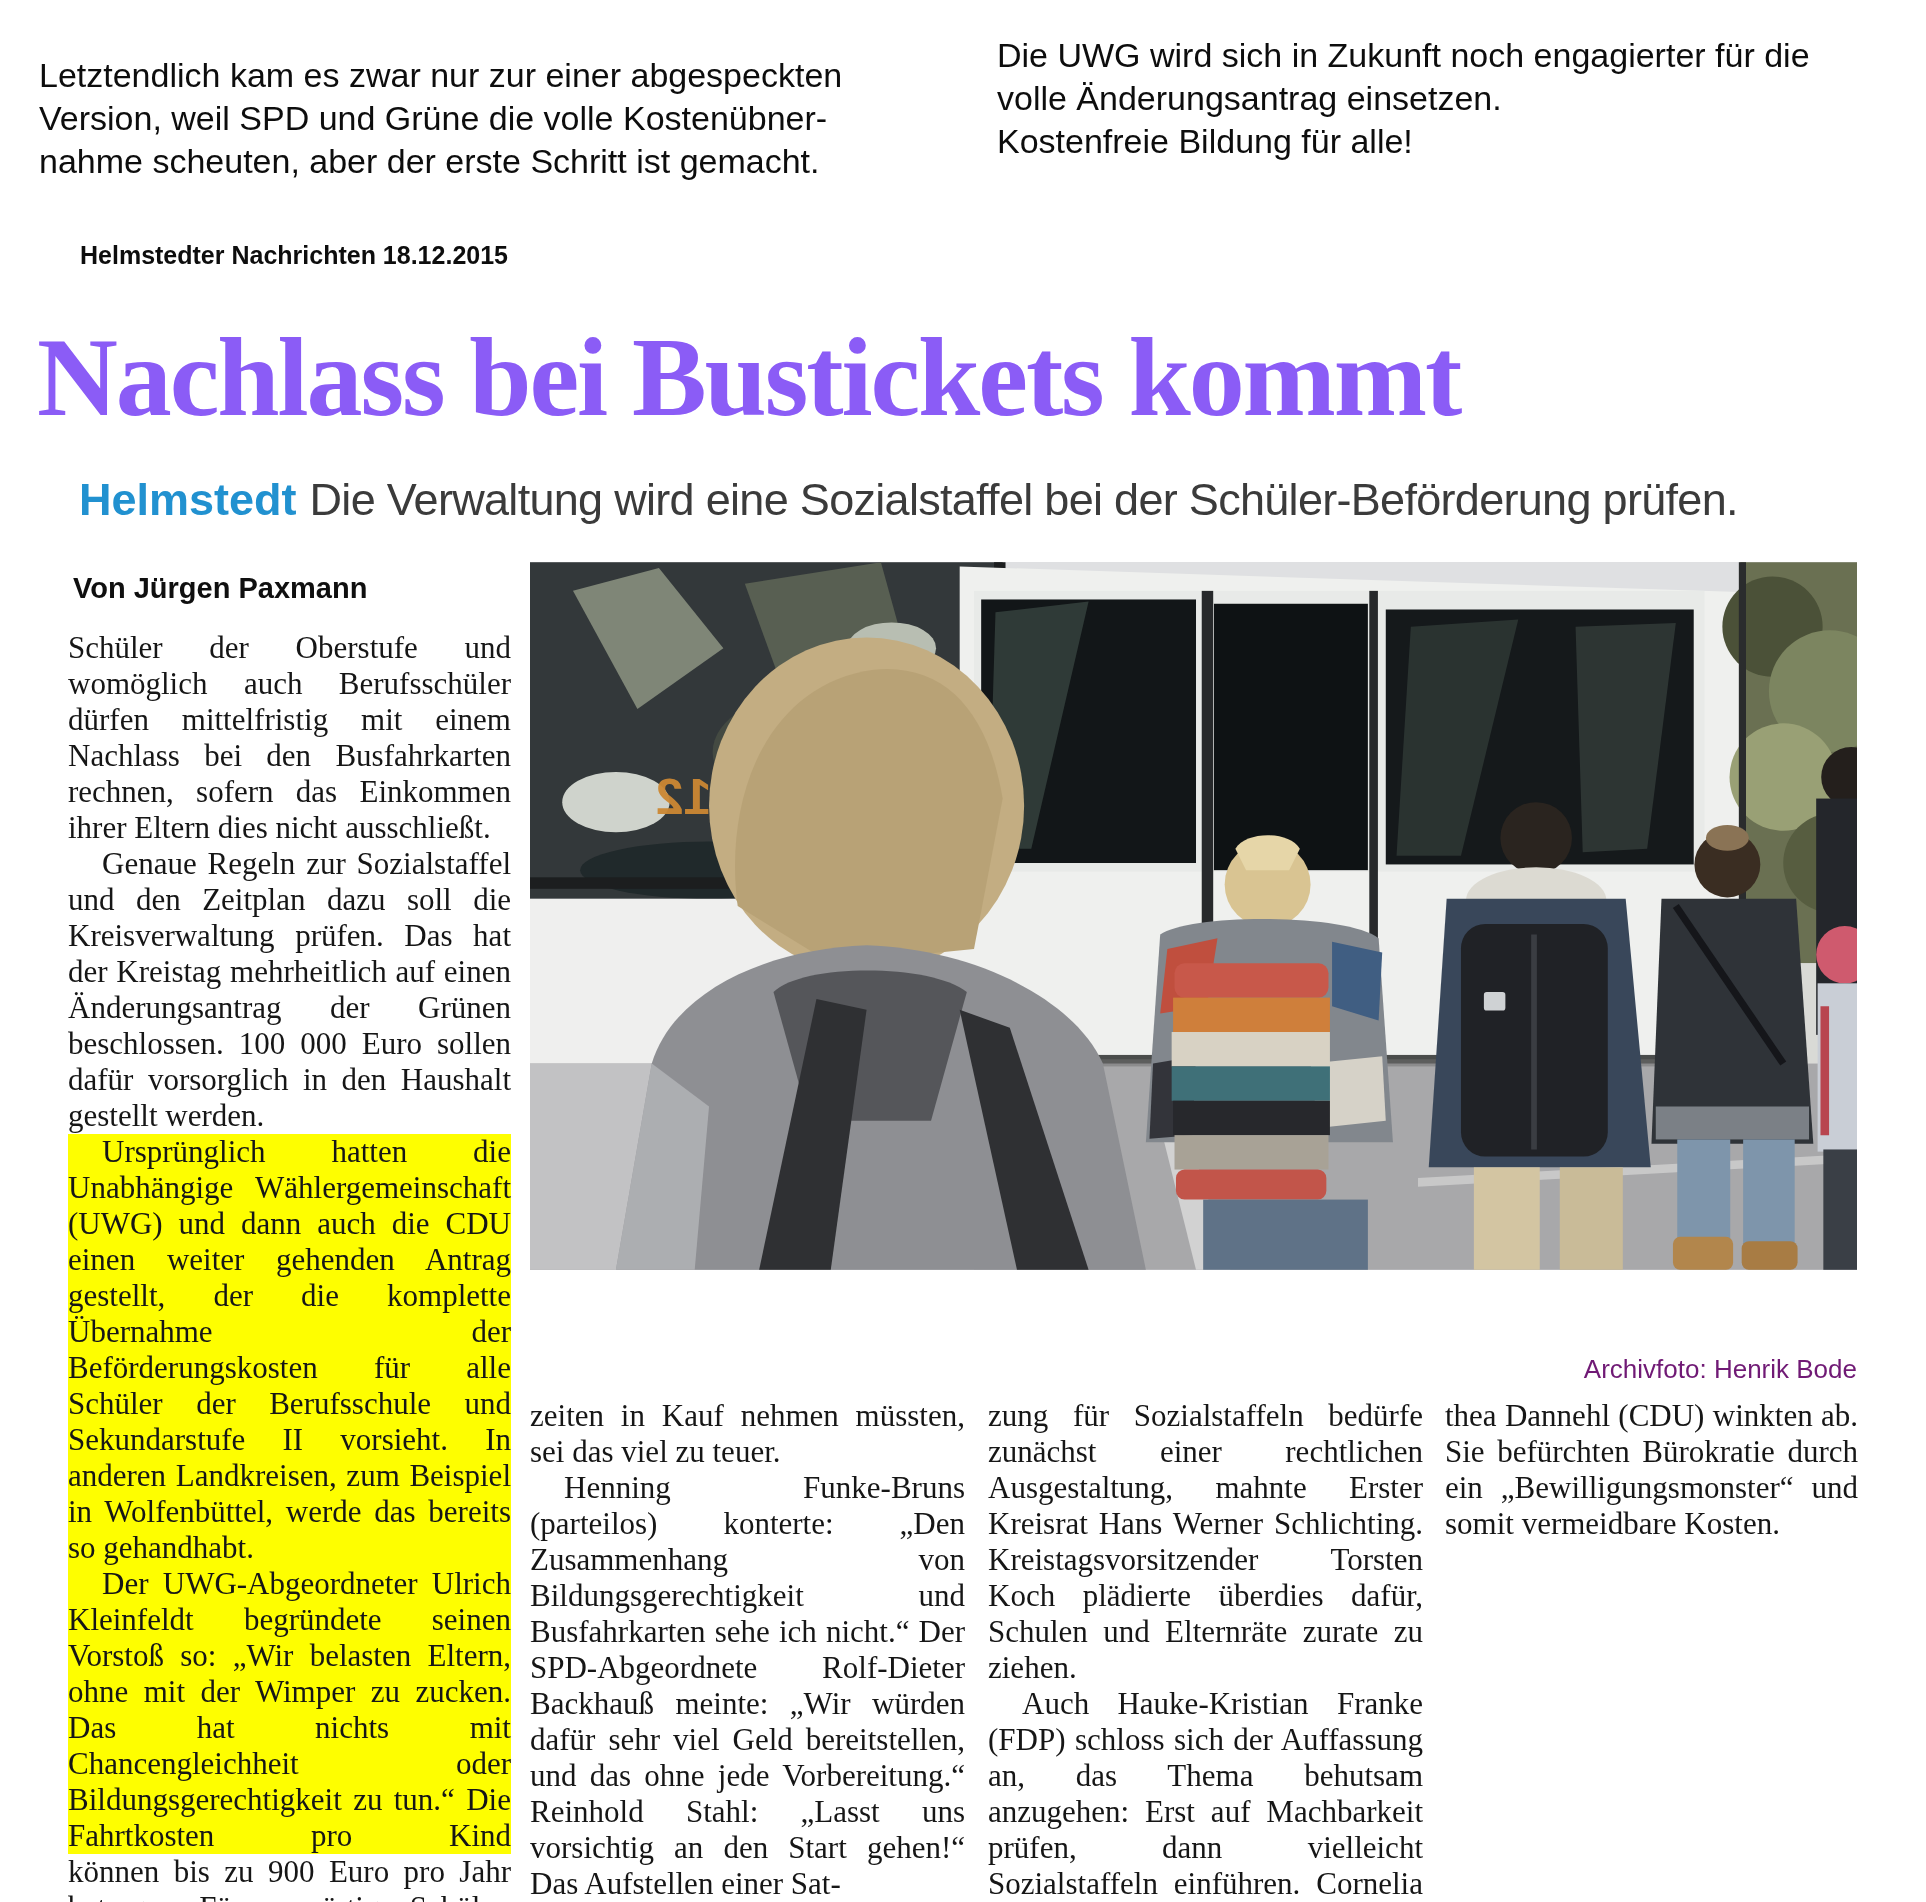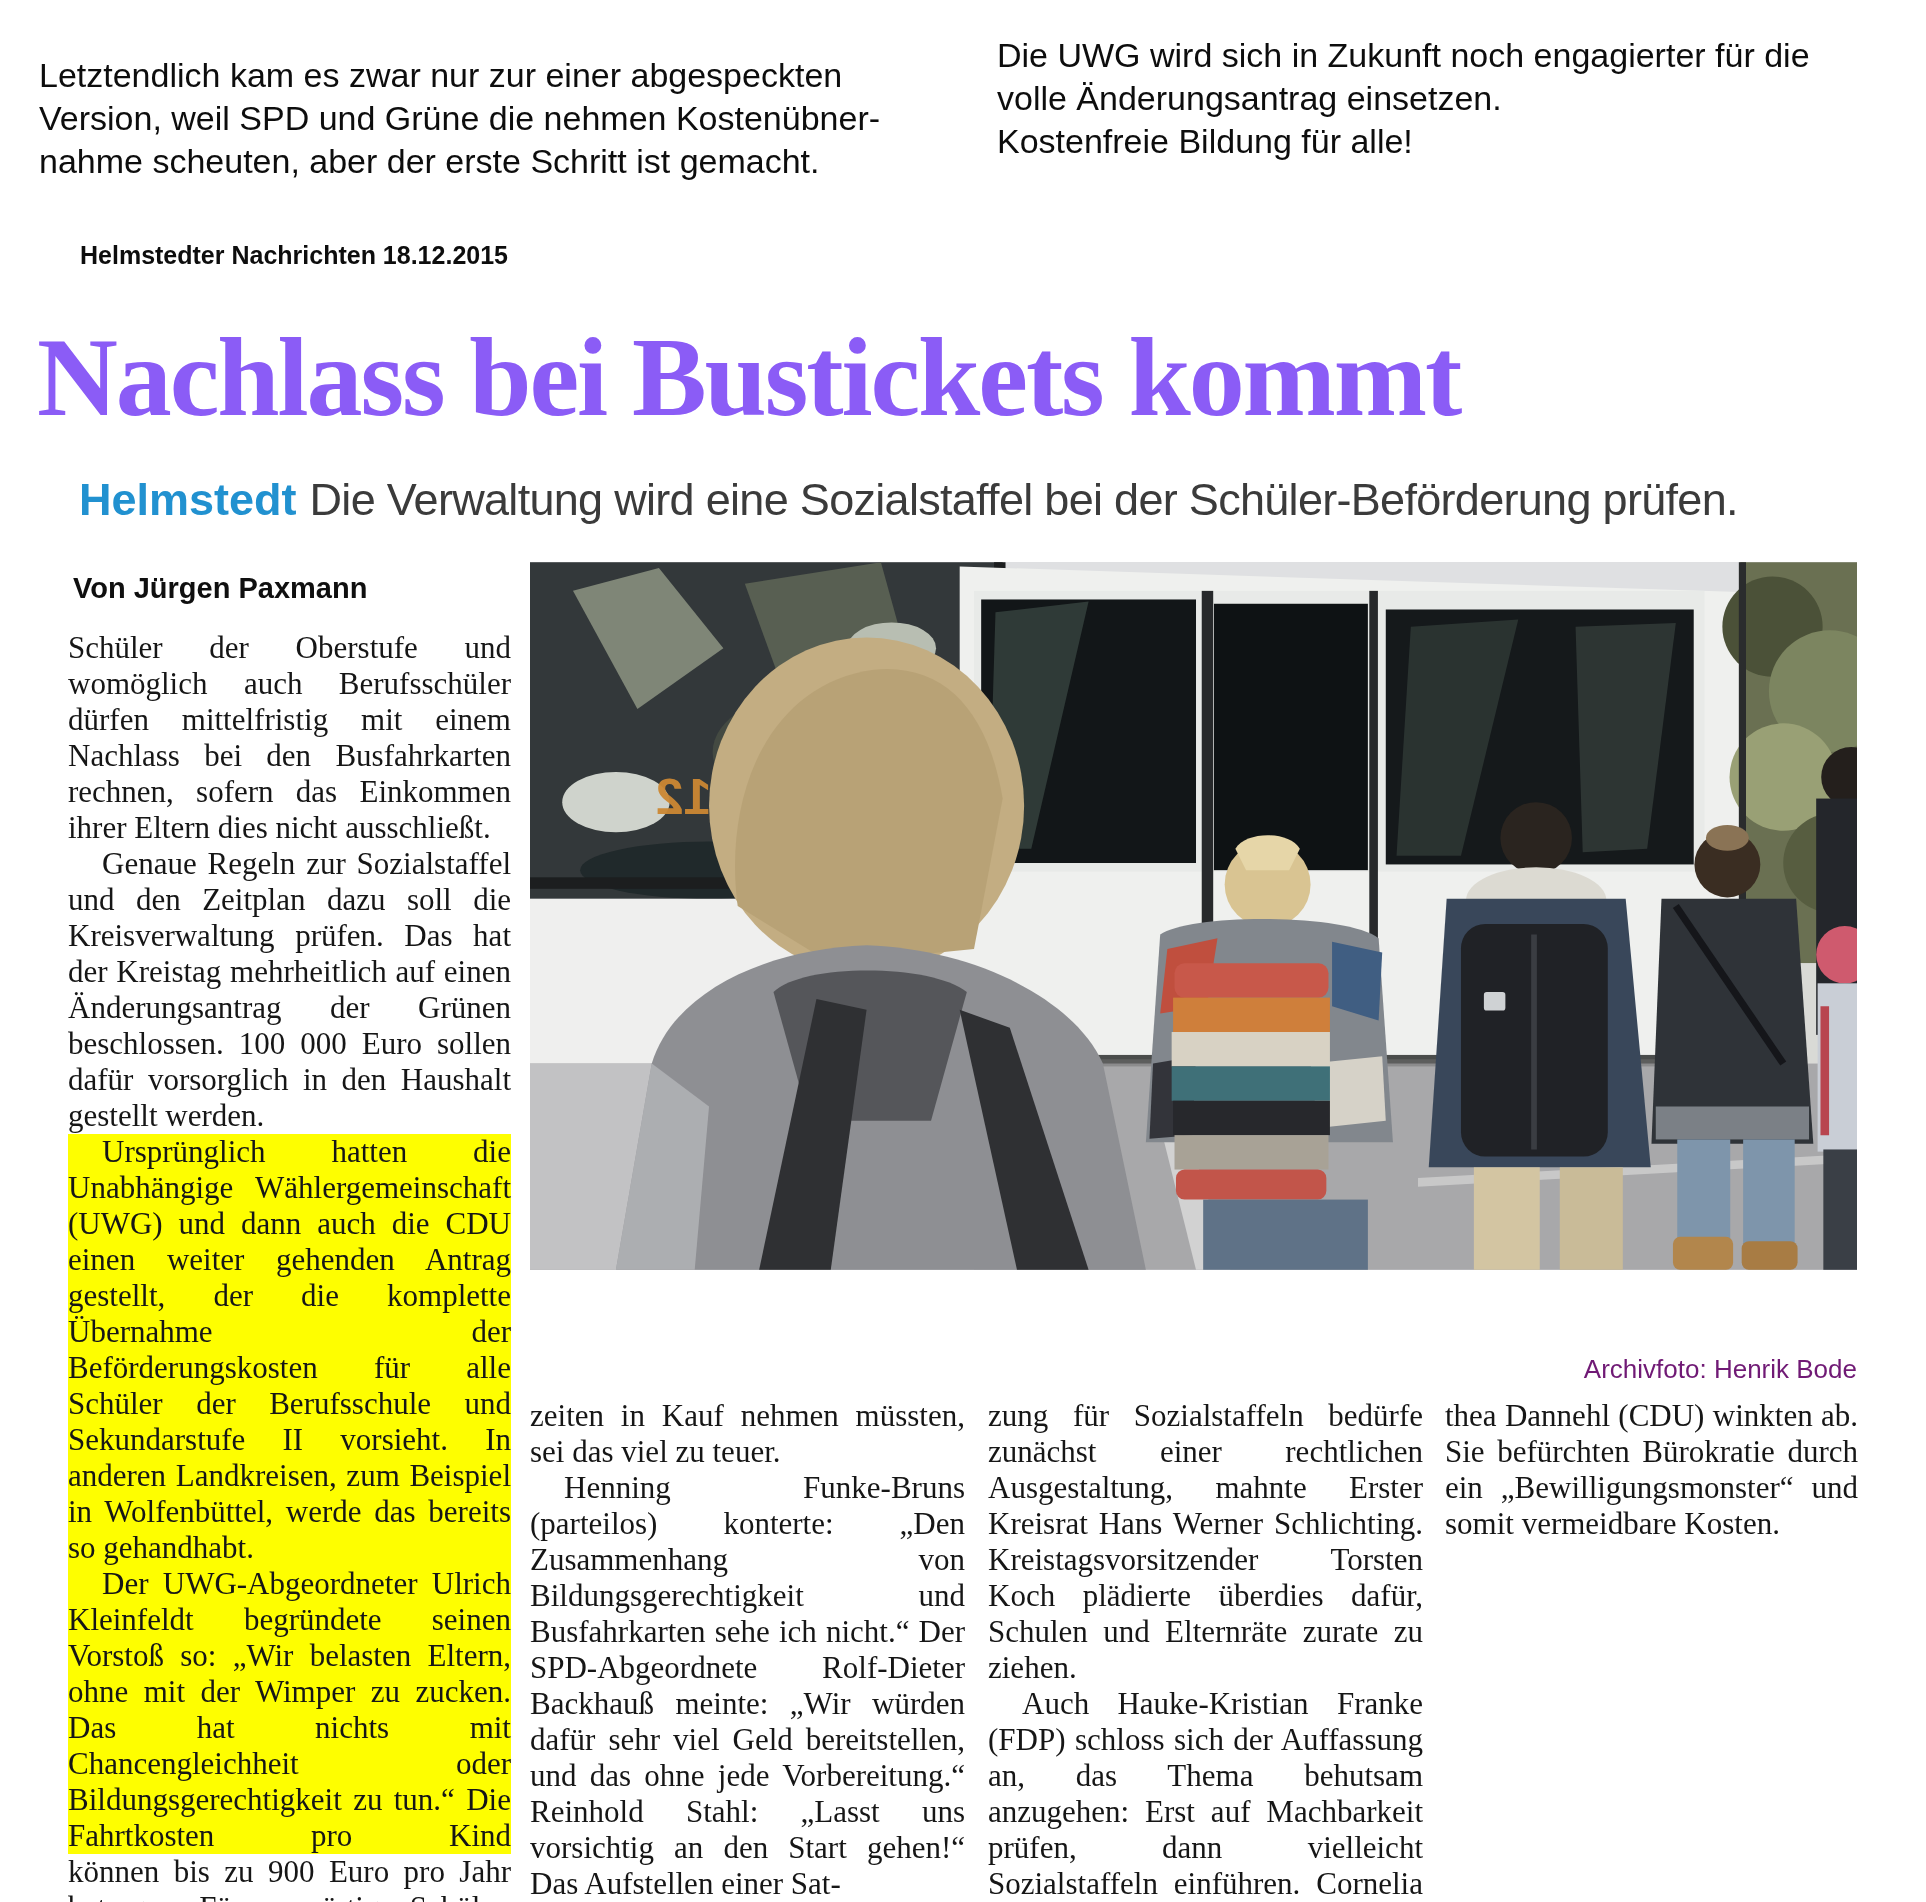--- a/index.html
+++ b/index.html
@@ -34,21 +34,21 @@
   .photo-frame{overflow:hidden;background:#dfe0e2;}
   svg{display:block;}
 </style>
 </head>
 <body>
 
 <div class="page">
 
   <div class="abs note" style="left:39px;top:46px;width:960px;margin-top:8px;">
     <div>Letztendlich kam es zwar nur zur einer abgespeckten</div>
-    <div>Version, weil SPD und Grüne die nehmen Kostenübner-</div>
+    <div>Version, weil SPD und Grüne die volle Kostenübner-</div>
     <div>nahme scheuten, aber der erste Schritt ist gemacht.</div>
   </div>
   <div class="abs note" style="left:997px;top:34px;width:924px;">
     <div>Die UWG wird sich in Zukunft noch engagierter für die</div>
     <div>volle Änderungsantrag einsetzen.</div>
     <div>Kostenfreie Bildung für alle!</div>
   </div>
 
   <div class="abs masthead" style="left:80px;top:241px;">Helmstedter Nachrichten 18.12.2015</div>
 

